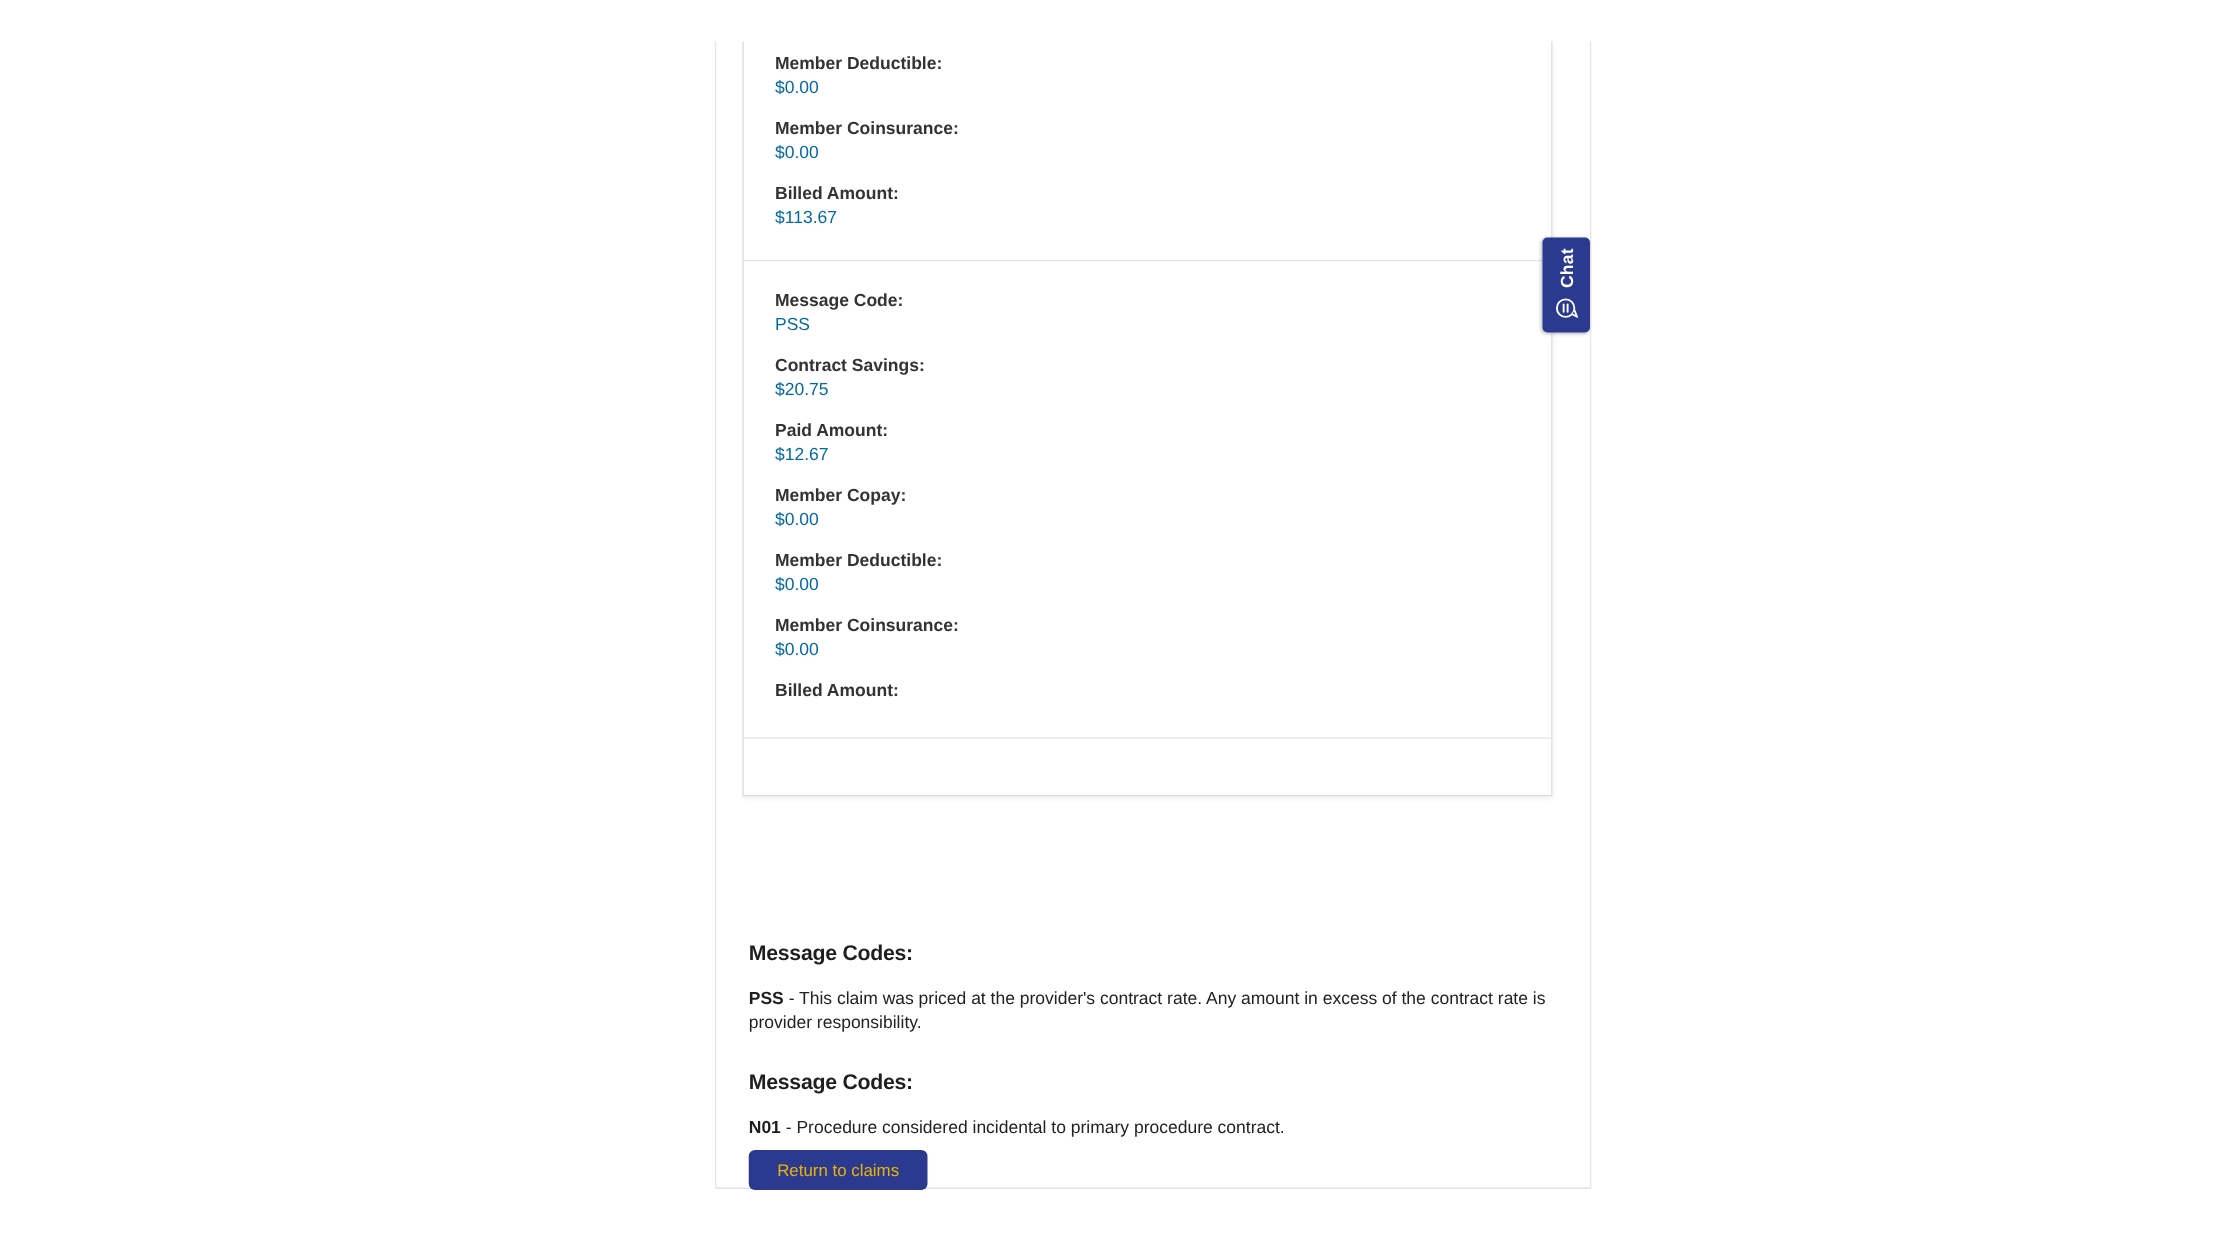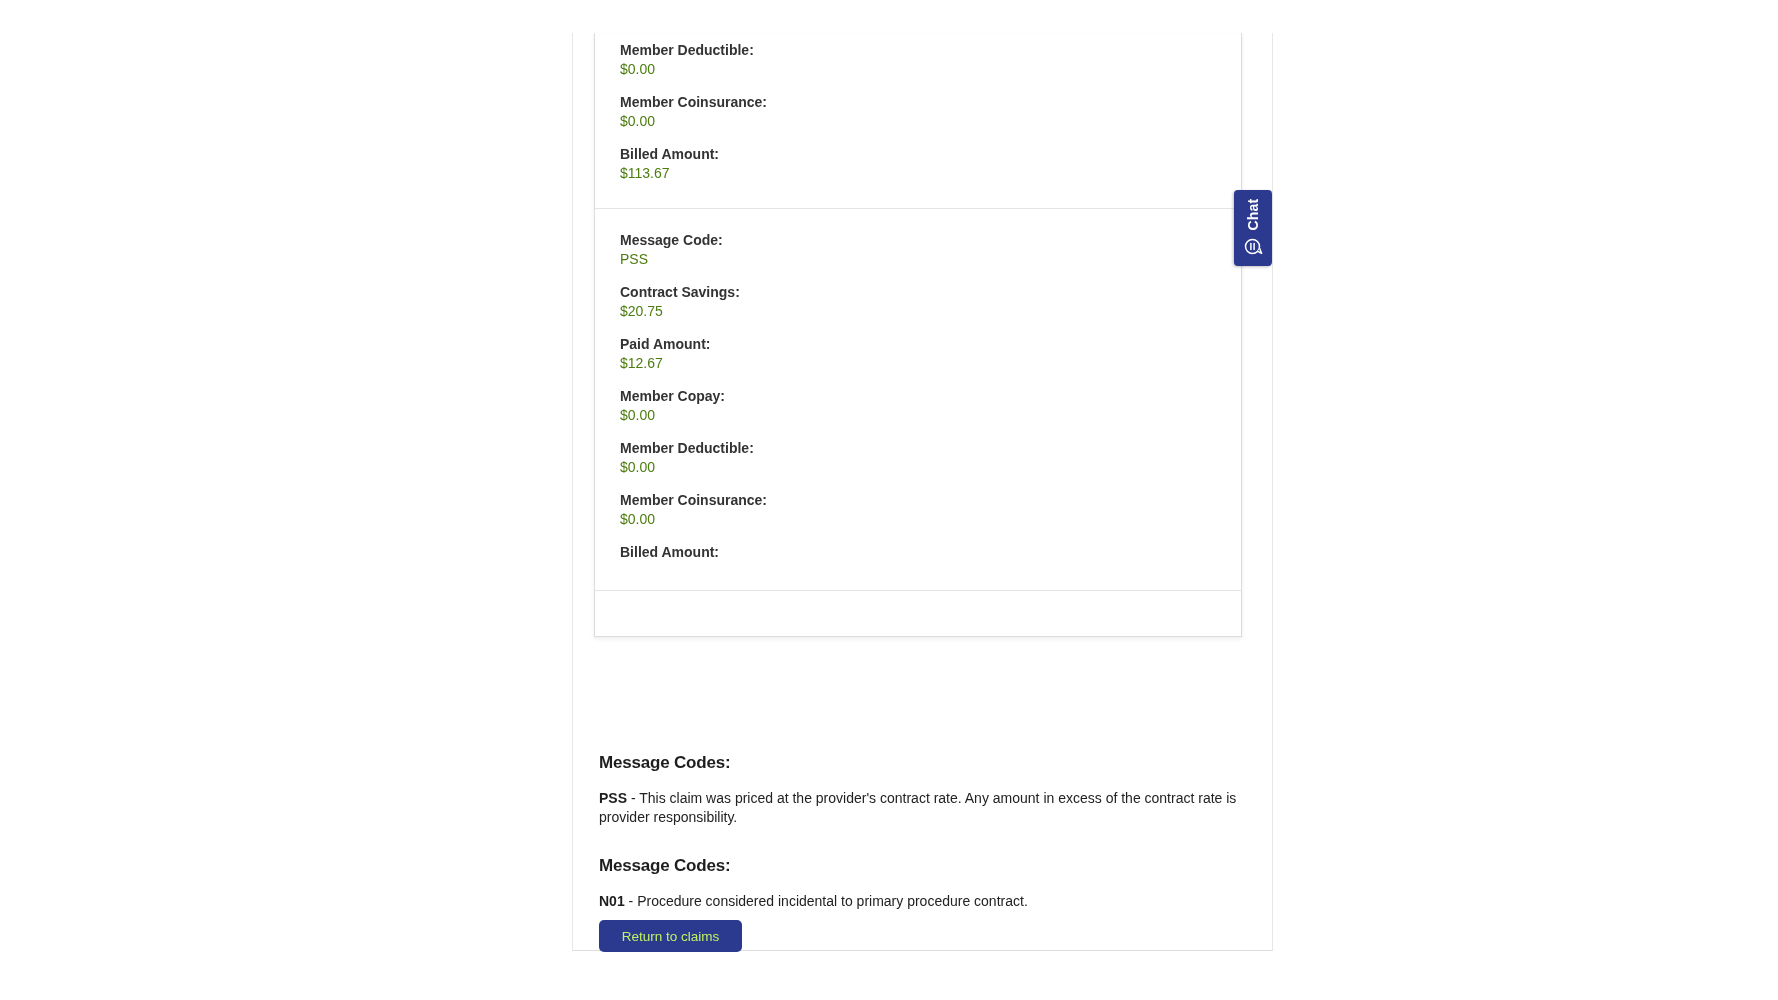--- a/index.html
+++ b/index.html
@@ -38,21 +38,21 @@
   }
   .card-section.sec-2 { padding-top: 22px; padding-bottom: 14px; }
   .field { margin-bottom: 14px; }
   .field:last-child { margin-bottom: 14px; }
   .field-label {
     font-size: 14px; line-height: 19px;
     font-weight: bold; color: #333333;
   }
   .field-value {
     font-size: 14px; line-height: 19px;
-    color: #4d7c0f;
+    color: #0369a1;
   }
   .card-footer { height: 45px; }
 
   
   .notes-area {
     position: absolute;
     left: 26px; top: 686px;
     width: 662px;
   }
   .note h3 {
@@ -68,21 +68,21 @@
     color: #222222;
   }
   .note p strong { font-weight: bold; color: #1e1e1e; }
 
   .return-btn {
     display: block;
     margin-top: 9px;
     min-width: 143px; height: 32px;
     padding: 0 18px;
     background: #2b3a8f;
-    color: #bef264;
+    color: #eab308;
     font-family: "Liberation Sans", sans-serif;
     font-size: 13.5px;
     border: none; border-radius: 5px;
     cursor: pointer;
   }
 
   
   .chat-tab {
     position: absolute;
     top: 157px; right: 0;

